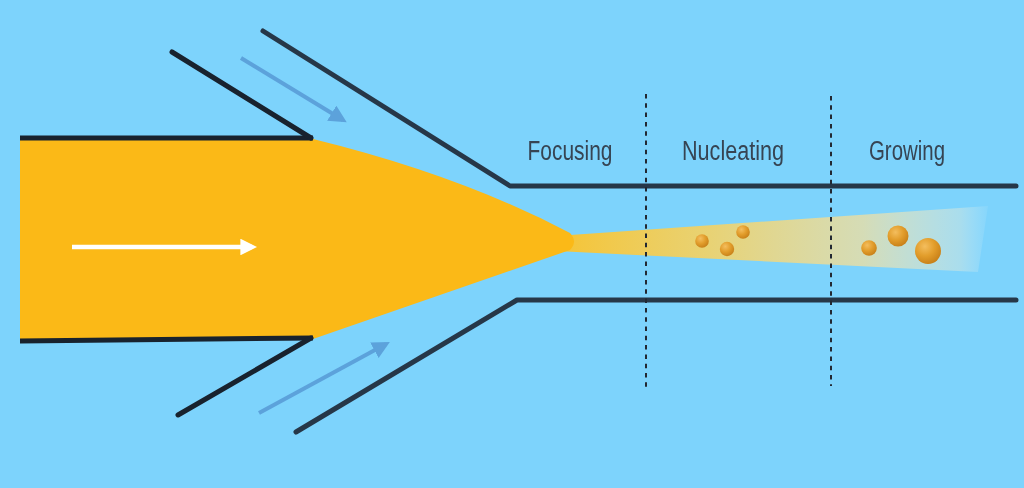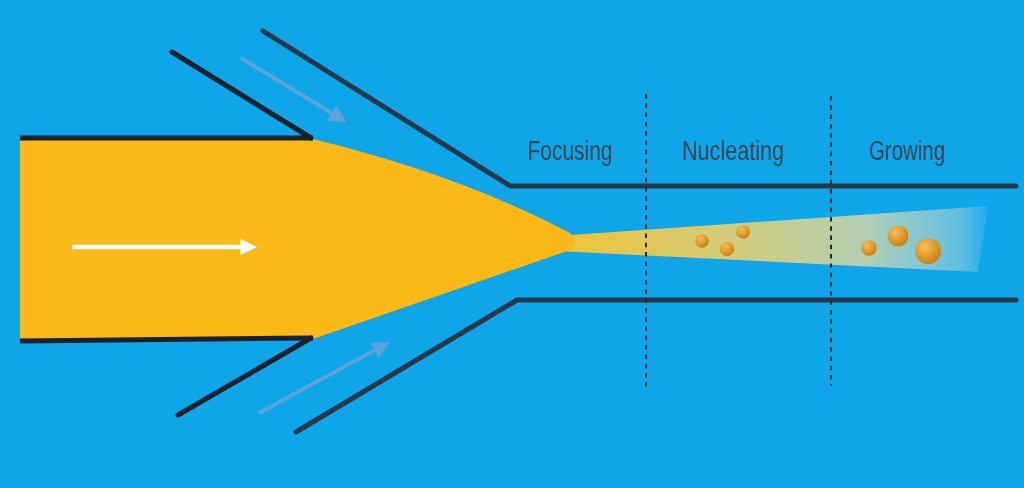--- a/index.html
+++ b/index.html
@@ -7,21 +7,21 @@
     padding: 0;
     background: #ffffff;
     width: 1024px;
     height: 488px;
     overflow: hidden;
   }
   .stage {
     position: relative;
     width: 1024px;
     height: 488px;
-    background: #0ea5e9;
+    background: #7dd3fc;
   }
   svg { display: block; }
   .zone-label {
     font-family: "Liberation Sans", "DejaVu Sans", sans-serif;
     font-size: 27px;
     font-weight: 400;
   }
 </style>
 </head>
 <body>

